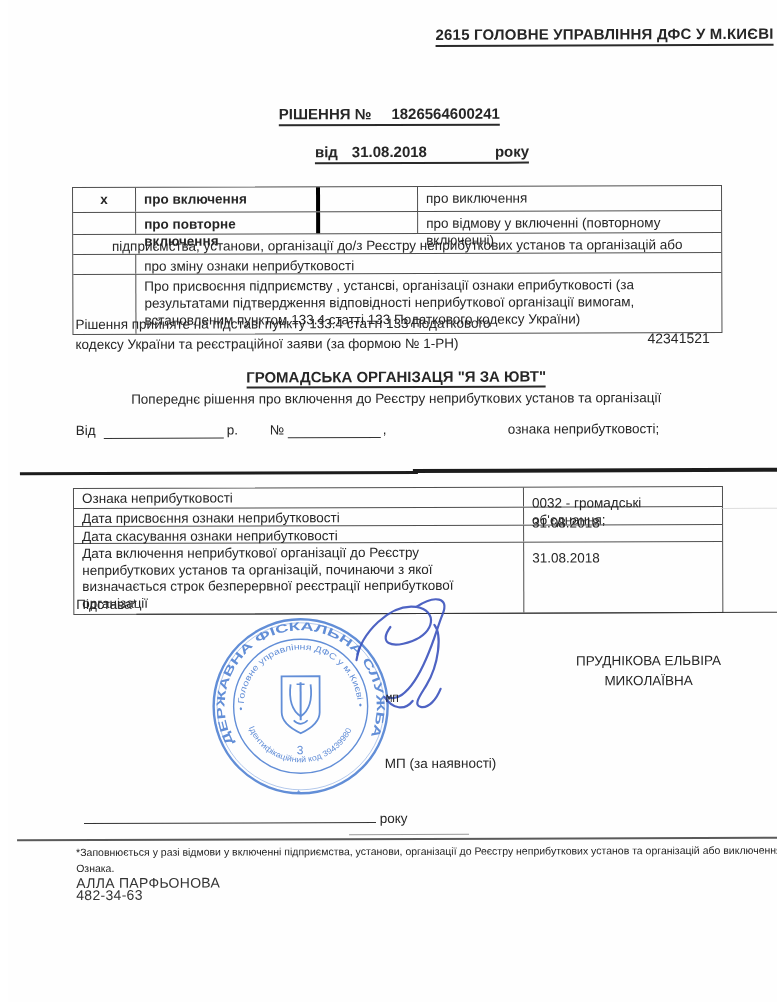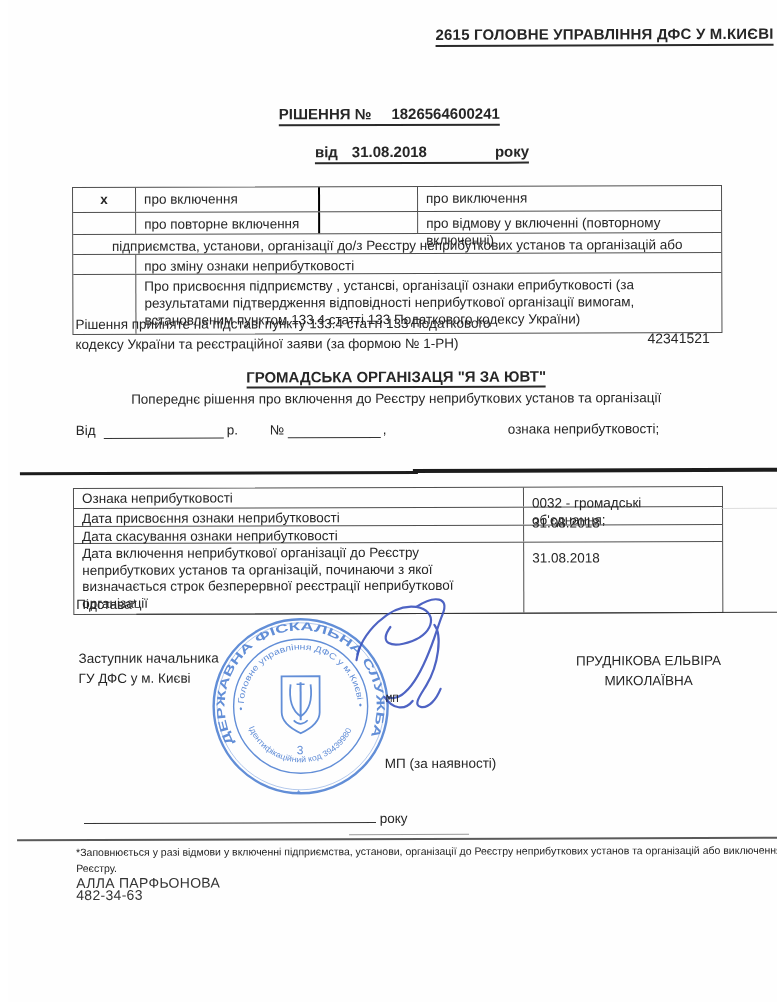--- a/index.html
+++ b/index.html
@@ -22,21 +22,21 @@
   .date-line{top:143px;left:308px;display:inline-flex;gap:14px;
     border-bottom:2px solid #2a2a2a;padding-bottom:2px;font-size:15px;font-weight:bold;}
   .date-line .gap{display:inline-block;width:40px;}
 
   
   .t1{top:186px;left:65px;width:648px;border:1px solid #4f4f4f;font-size:13.5px;}
   .t1 .row{display:flex;border-top:1px solid #4f4f4f;box-sizing:border-box;}
   .t1 .row:first-child{border-top:none;}
   .t1 .cell{box-sizing:border-box;padding:3px 8px 2px 8px;line-height:17px;}
   .t1 .c1{width:63px;border-right:1px solid #4f4f4f;text-align:center;font-weight:bold;}
-  .t1 .c2{width:184px;border-right:2px solid #000000;}
+  .t1 .c2{width:184px;border-right:4px solid #000000;font-weight:bold;}
   .t1 .c3{width:98px;border-right:1px solid #4f4f4f;}
   .t1 .c4{flex:1;}
   .t1 .span-cell{flex:1;text-align:center;}
   .t1 .r1{height:24px;} .t1 .r2{height:22px;} .t1 .r3{height:20px;}
   .t1 .r4{height:20px;} .t1 .r5{min-height:60px;}
 
   
   .basis{top:314px;left:68px;width:500px;font-size:13.5px;line-height:20px;}
   .basis span{display:block;}
   .reg-code{top:331px;left:640px;font-size:14px;}
@@ -169,24 +169,20 @@
       </div>
       <div class="row rD">
         <div class="lbl">Дата включення неприбуткової організації до Реєстру неприбуткових установ та організацій, починаючи з якої визначається строк безперервної реєстрації неприбуткової організації</div>
         <div class="val">31.08.2018</div>
       </div>
     </div>
 
     <span class="abs grounds">Підстава*</span>
     <span class="abs blank" style="top:598px;left:128px;width:644px;height:15px;"></span>
 
-    <div class="abs signer-title">
-      <span style="display:block;">Заступник начальника</span>
-      <span style="display:block;">ГУ ДФС у м. Києві</span>
-    </div>
 
     <svg class="abs stamp-svg" viewBox="0 0 220 220">
       <g fill="none" stroke="#4d7fd2">
         <circle cx="110" cy="110" r="87" stroke-width="2.4"></circle>
         <circle cx="110" cy="110" r="83.5" stroke-width="0.8" opacity="0.6"></circle>
         <circle cx="110" cy="110" r="67" stroke-width="1.4"></circle>
       </g>
       <defs>
         <path id="arcOuter" d="M 44.2 148 A 76 76 0 1 1 175.8 148"></path>
         <path id="arcInnerTop" d="M 53.2 115 A 57 57 0 1 1 166.8 115"></path>
@@ -235,21 +231,21 @@
     <div class="abs year-line">
       <span class="blank"></span>
       <span>року</span>
     </div>
 
     <div class="abs" style="top:834px;left:340px;width:120px;height:1px;background:#9a9a9a;"></div>
     <div class="abs" style="top:838px;left:8px;width:766px;height:2px;background:#5a5a5a;"></div>
 
     <div class="abs footnote">
       <span class="l1">*Заповнюється у разі відмови у включенні підприємства, установи, організації до Реєстру неприбуткових установ та організацій або виключення з</span>
-      <span>Реєстру.</span>
+      <span>Ознака.</span>
     </div>
 
     <div class="abs contact">
       <span style="display:block;">АЛЛА ПАРФЬОНОВА</span>
       <span style="display:block;">482-34-63</span>
     </div>
 
     <div class="abs stray-line"></div>
   </div>
 

